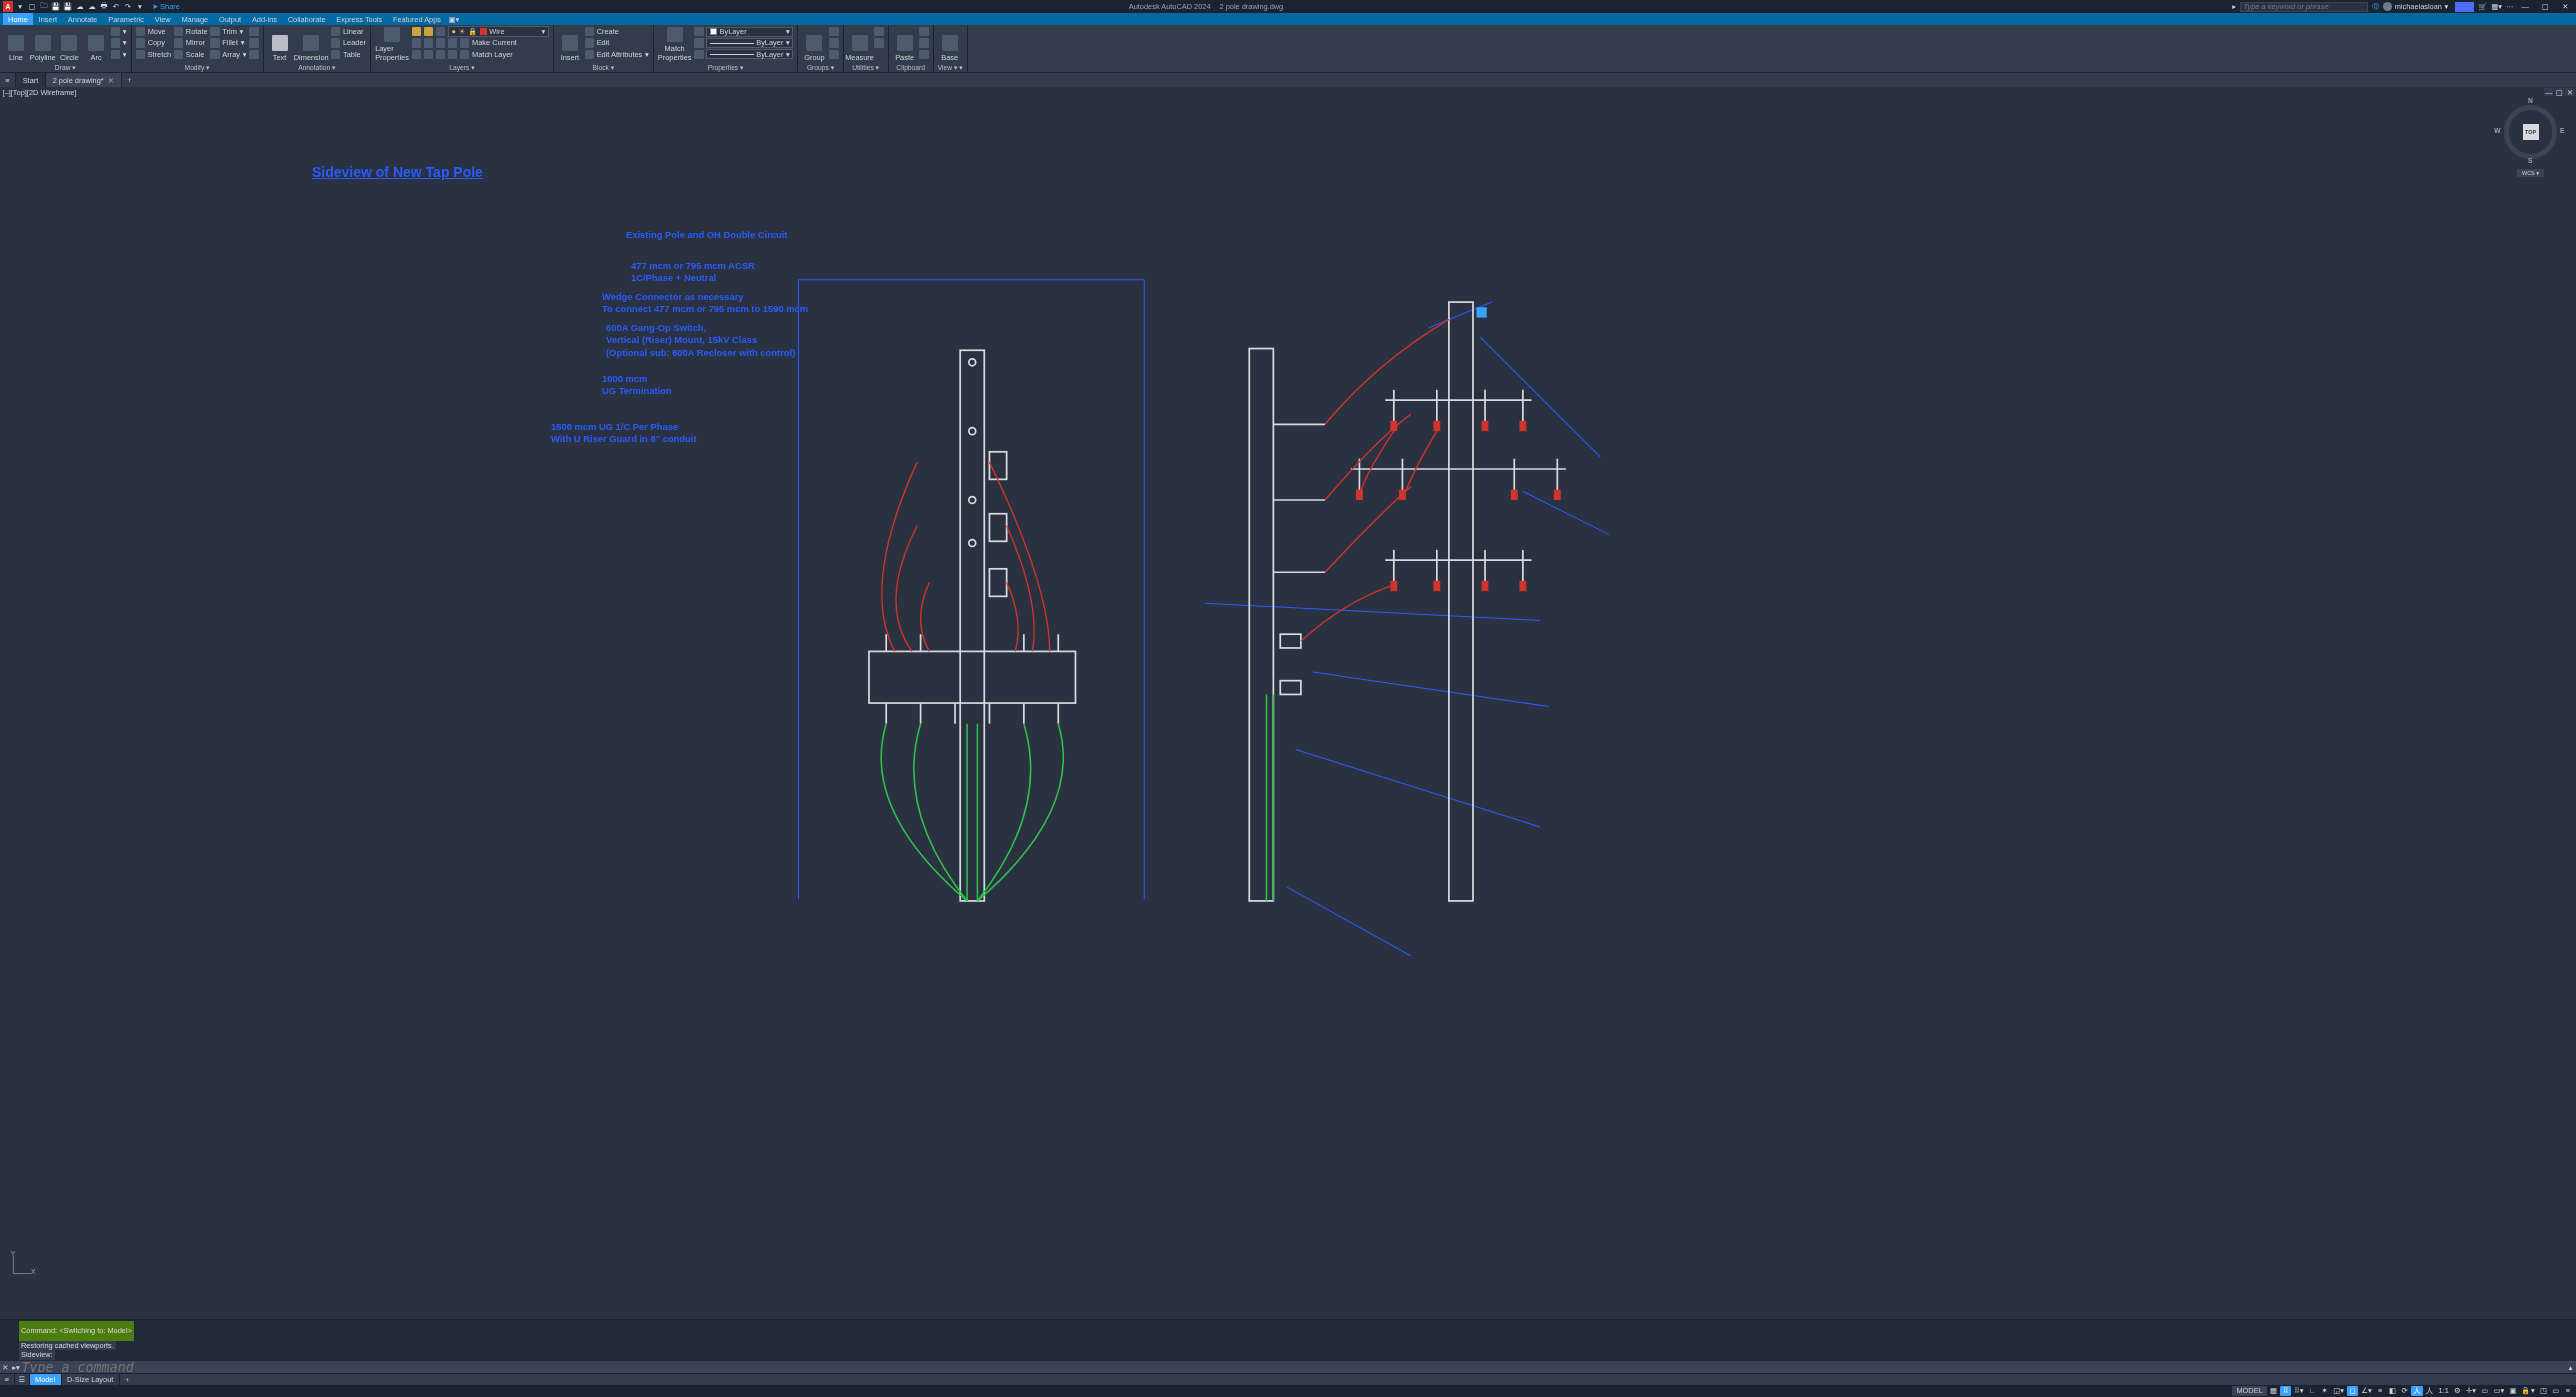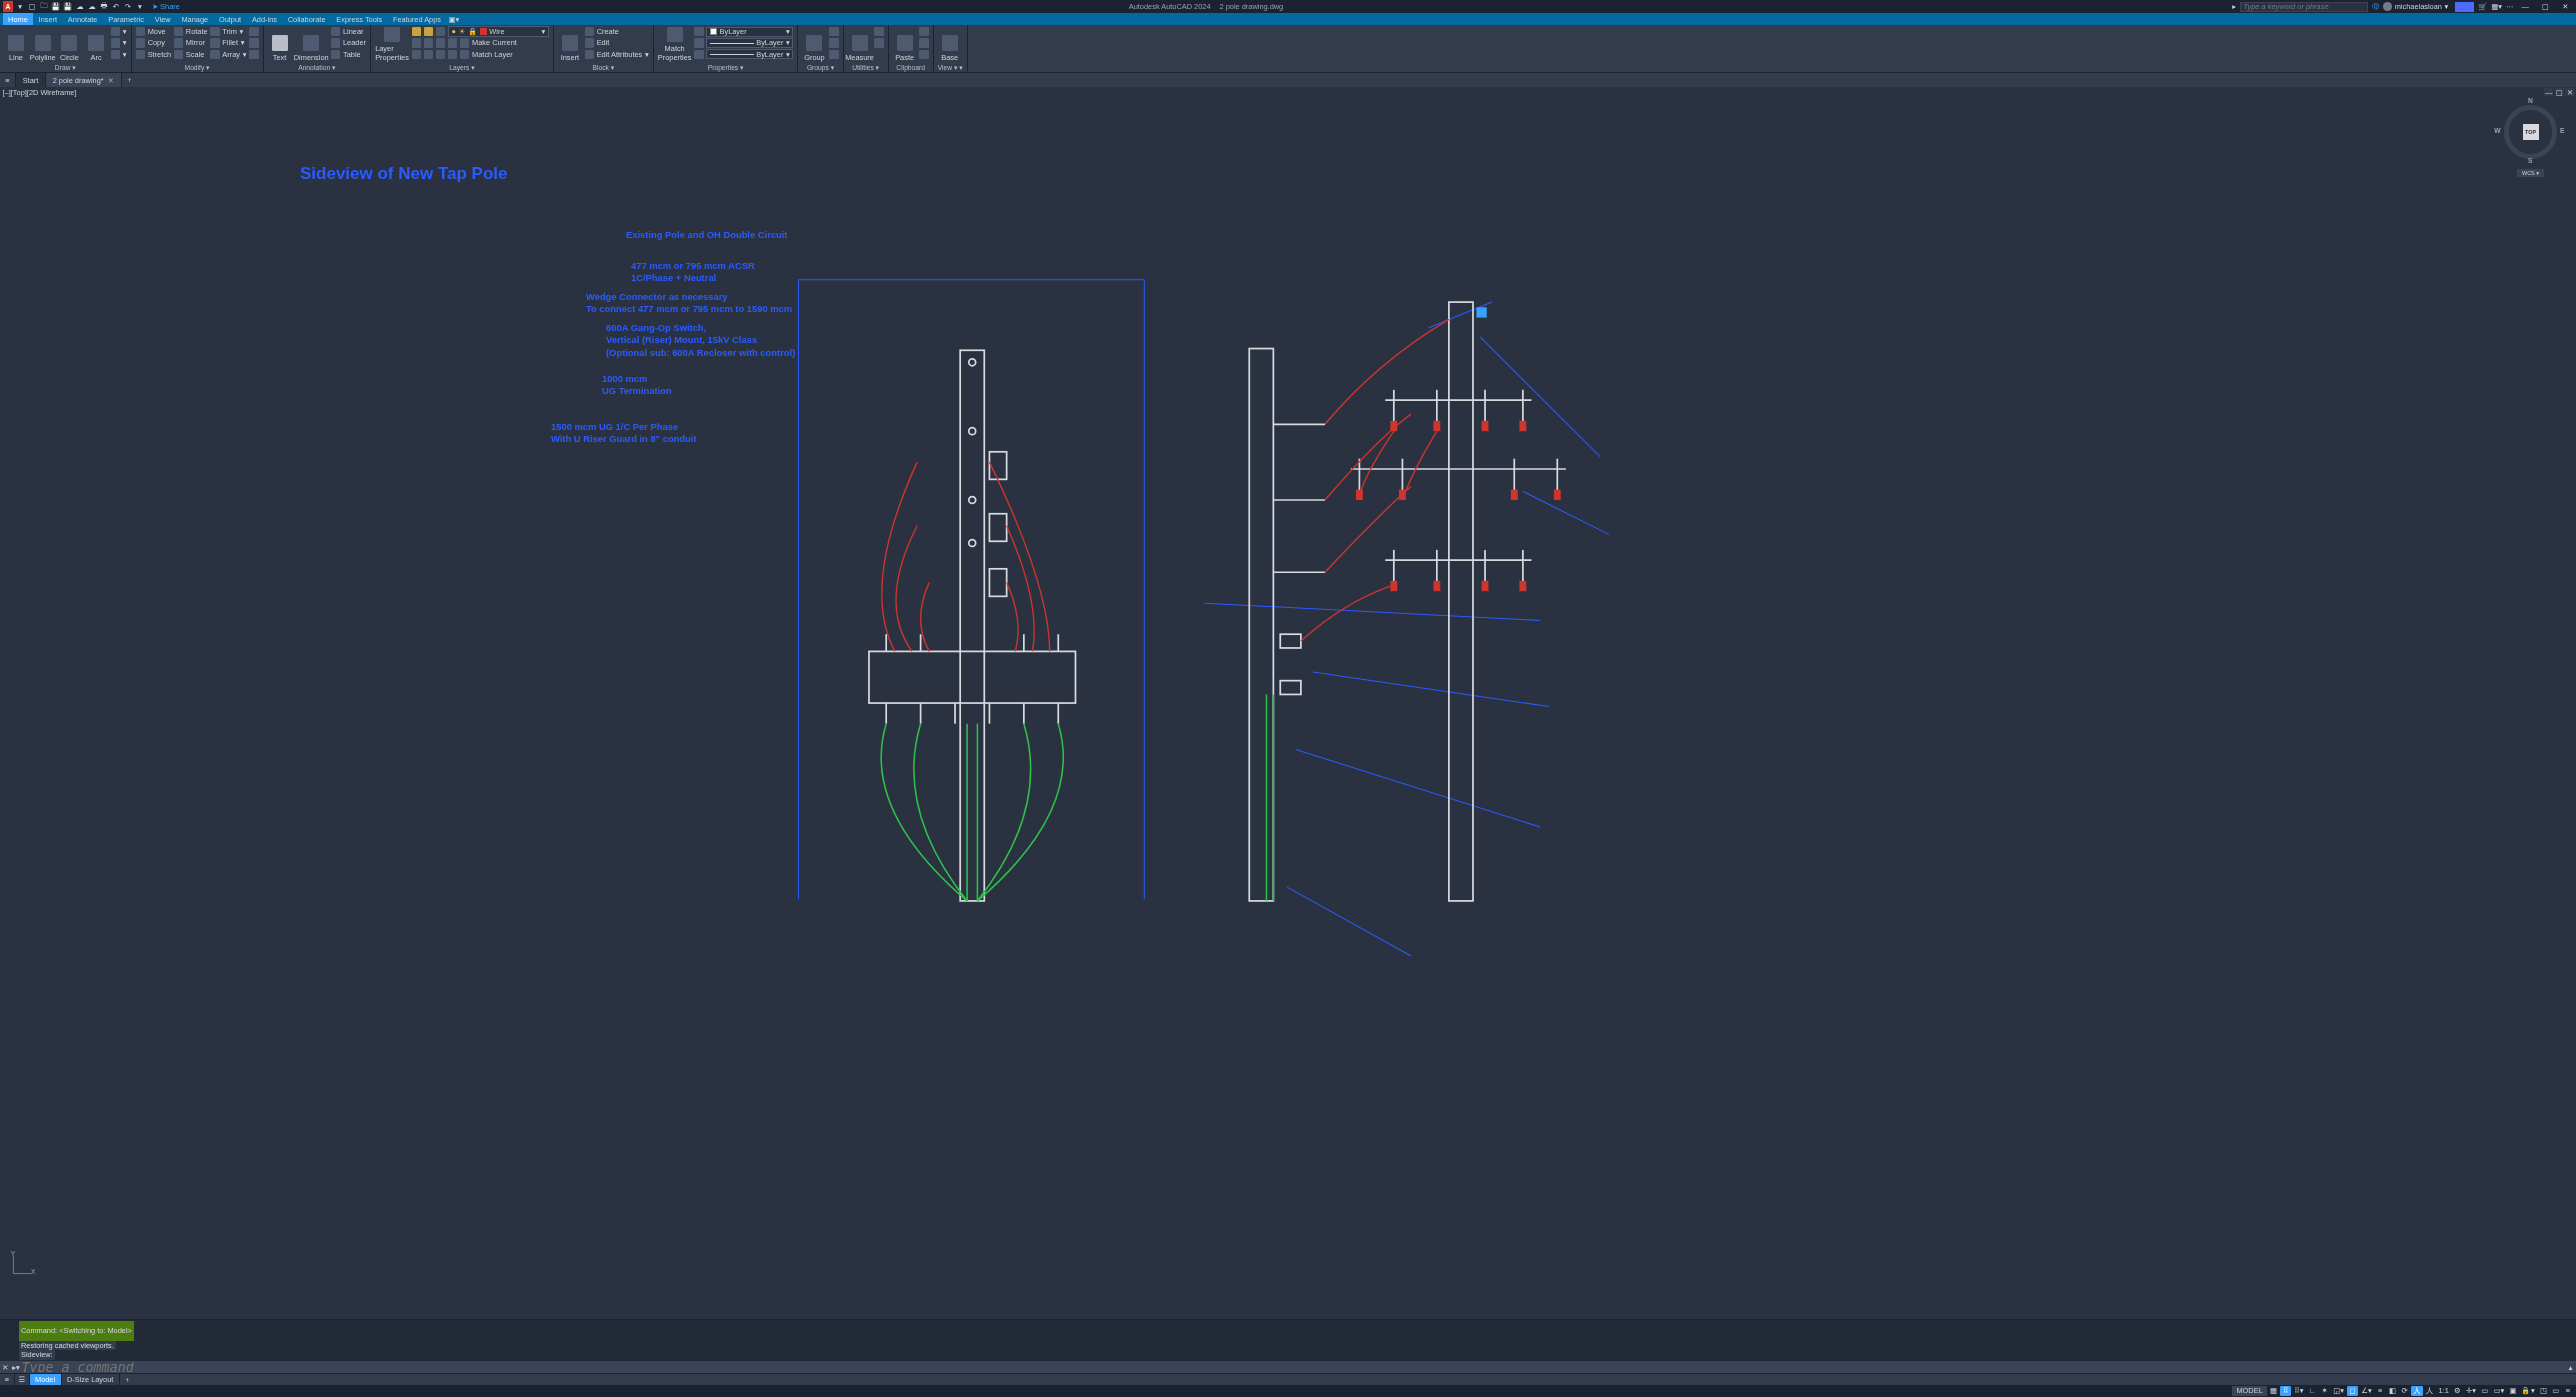--- a/index.html
+++ b/index.html
@@ -597,25 +597,25 @@
       <g stroke="#2fc04a" stroke-width="0.9" fill="none">
         <line x1="740" y1="353" x2="740" y2="473"></line>
         <line x1="736" y1="353" x2="736" y2="473"></line>
       </g>
 
       <g fill="#3aa1ff">
           <rect x="858" y="128" width="6" height="6"></rect>
         </g>
     </svg>
 
-    <div class="annot" style="top:76px; left:300px; font-size:17px;">Sideview of New Tap Pole</div>
+    <div class="annot" style="top:76px; left:312px; font-size:14px;text-decoration:underline;">Sideview of New Tap Pole</div>
     <div class="annot" style="top:142px; left:626px;">Existing Pole and OH Double Circuit</div>
     <div class="annot" style="top:173px; left:631px;">477 mcm or 795 mcm ACSR
 1C/Phase + Neutral</div>
-    <div class="annot" style="top:204px; left:586px;">Wedge Connector as necessary
+    <div class="annot" style="top:204px; left:602px;">Wedge Connector as necessary
 To connect 477 mcm or 795 mcm to 1590 mcm</div>
     <div class="annot" style="top:235px; left:606px;">600A Gang-Op Switch,
 Vertical (Riser) Mount, 15kV Class
 (Optional sub: 600A Recloser with control)</div>
     <div class="annot" style="top:286px; left:602px;">1000 mcm
 UG Termination</div>
     <div class="annot" style="top:334px; left:551px;">1500 mcm UG 1/C Per Phase
 With U Riser Guard in 8" conduit</div>
 
     <div class="ucs">

